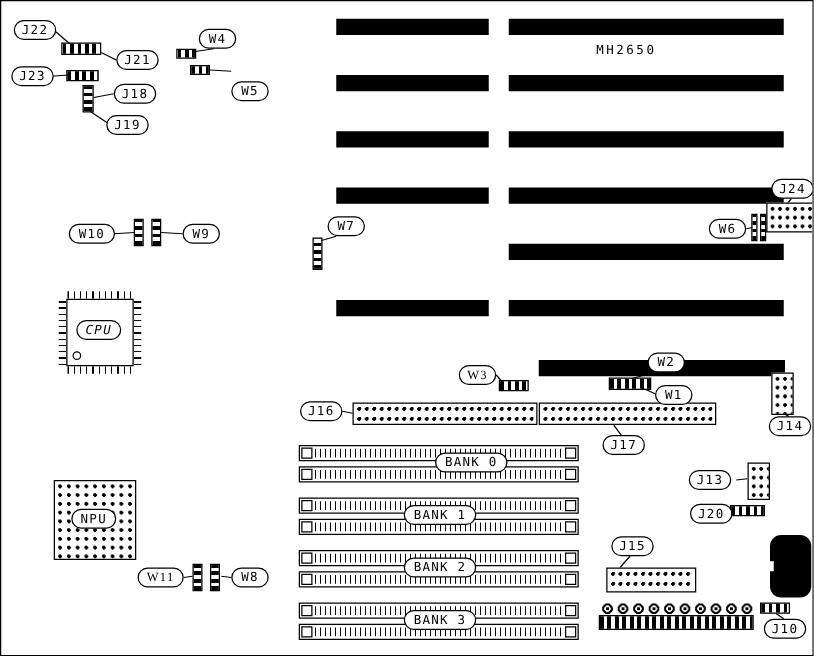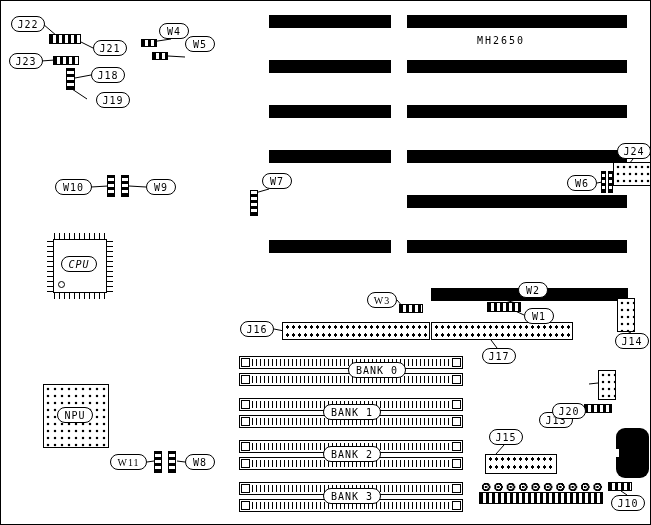--- a/index.html
+++ b/index.html
@@ -204,34 +204,34 @@
 
   <div class="lbl" style="left:322px;top:361px;width:58px;margin-left:25px;">BANK 0</div>
   <div class="lbl" style="left:322px;top:403px;width:58px;">BANK 1</div>
   <div class="lbl" style="left:322px;top:445px;width:58px;">BANK 2</div>
   <div class="lbl" style="left:322px;top:487px;width:58px;">BANK 3</div>
 
   <div class="lbl" style="left:10px;top:15px;width:34px;">J22</div>
   <div class="lbl" style="left:92px;top:39px;width:34px;">J21</div>
   <div class="lbl" style="left:8px;top:52px;width:34px;">J23</div>
   <div class="lbl" style="left:158px;top:22px;width:30px;">W4</div>
-  <div class="lbl" style="left:184px;top:35px;width:30px;">W5</div>
+  <div class="lbl" style="left:184px;top:64px;width:30px;">W5</div>
   <div class="lbl" style="left:90px;top:66px;width:34px;">J18</div>
-  <div class="lbl" style="left:95px;top:91px;width:34px;">J19</div>
+  <div class="lbl" style="left:84px;top:91px;width:34px;">J19</div>
   <div class="lbl" style="left:54px;top:178px;width:37px;">W10</div>
   <div class="lbl" style="left:145px;top:178px;width:30px;">W9</div>
   <div class="lbl" style="left:261px;top:172px;width:30px;">W7</div>
   <div class="lbl" style="left:616px;top:142px;width:34px;">J24</div>
   <div class="lbl" style="left:566px;top:174px;width:30px;">W6</div>
   <div class="lbl" style="left:366px;top:291px;width:30px;font-family:Liberation Serif, serif;">W3</div>
   <div class="lbl" style="left:517px;top:281px;width:30px;">W2</div>
   <div class="lbl" style="left:523px;top:307px;width:30px;">W1</div>
   <div class="lbl" style="left:239px;top:320px;width:34px;">J16</div>
   <div class="lbl" style="left:481px;top:347px;width:34px;">J17</div>
   <div class="lbl" style="left:614px;top:332px;width:34px;">J14</div>
-  <div class="lbl" style="left:538px;top:375px;width:34px;margin-top:36px;">J13</div>
+  <div class="lbl" style="left:550px;top:375px;width:34px;">J13</div>
   <div class="lbl" style="left:538px;top:402px;width:34px;margin-left:13px;">J20</div>
   <div class="lbl" style="left:488px;top:428px;width:34px;">J15</div>
   <div class="lbl" style="left:610px;top:494px;width:34px;">J10</div>
   <div class="lbl" style="left:109px;top:453px;width:37px;font-family:Liberation Serif, serif;">W11</div>
   <div class="lbl" style="left:184px;top:453px;width:30px;">W8</div>
 
 </div>
 
 </body></html>

